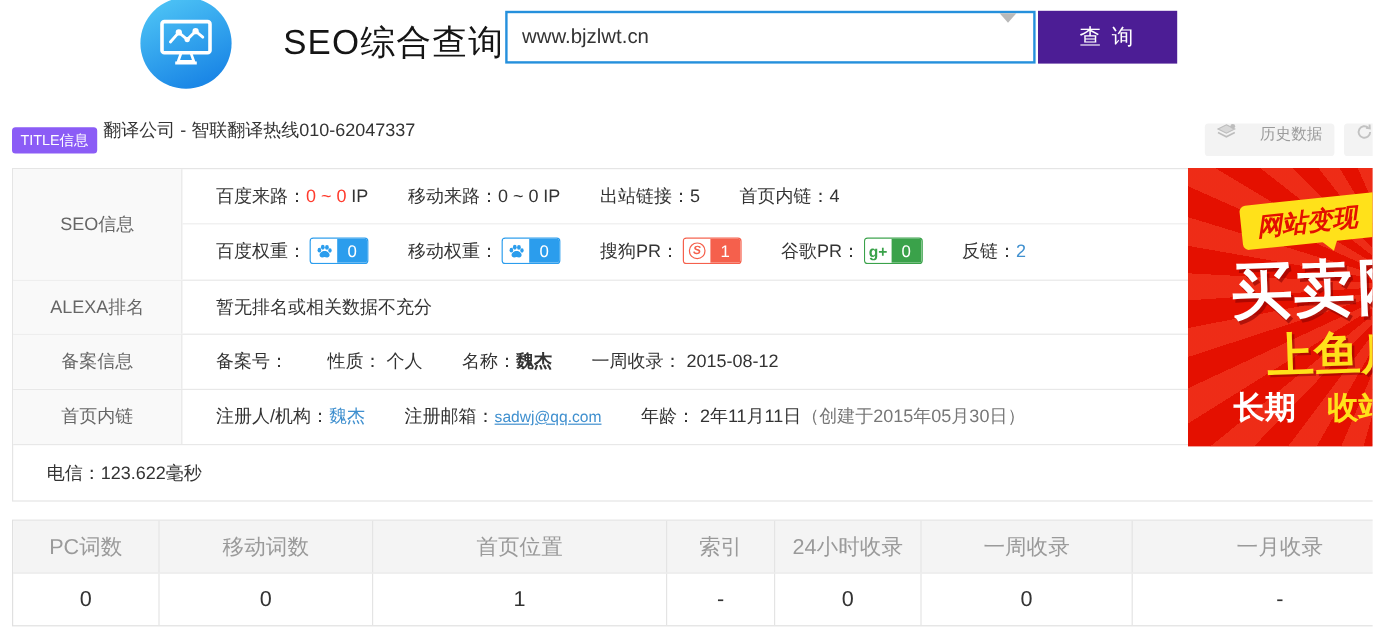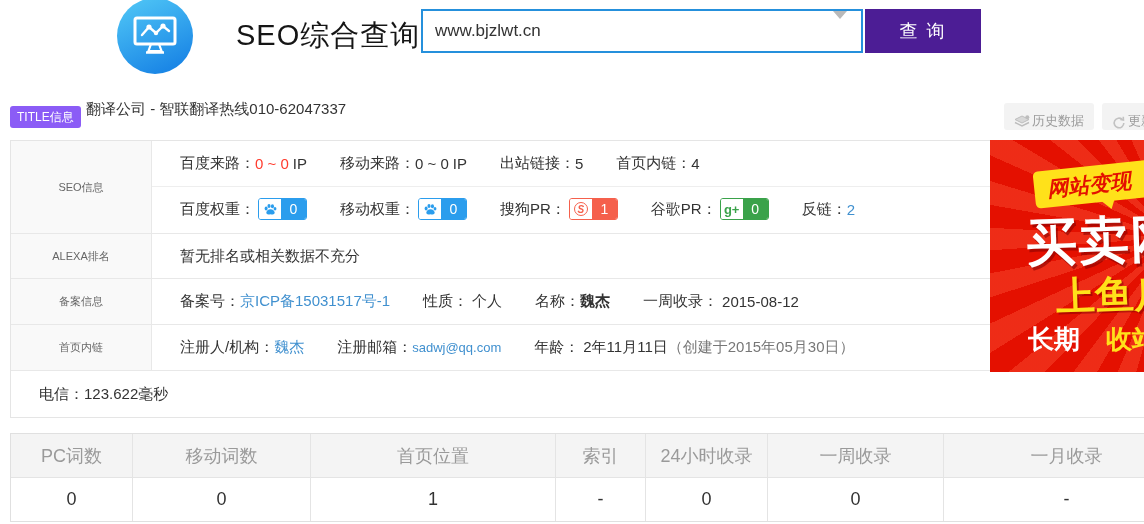--- a/index.html
+++ b/index.html
@@ -19,38 +19,38 @@
               border-top:8px solid #b9b9b9; margin-right:14px; cursor:pointer; }
   .query-btn { position:absolute; left:865px; top:9px; width:116px; height:44px; background:#4c1d95;
                border:none; color:#fff; font-size:18px; letter-spacing:2px; cursor:pointer; font-family:inherit; }
 
   
   .title-badge { position:absolute; left:10px; top:106px; height:22px; background:#8b5cf6; color:#fff;
                  font-size:12px; border-radius:3px; display:flex; align-items:center; padding:0 7px; }
   .page-heading { position:absolute; left:86px; top:98px; font-size:15px; color:#333; line-height:22px; }
   .tb-actions { position:absolute; left:1004px; top:103px; display:flex; gap:8px; white-space:nowrap; }
   .tb-btn { height:27px; background:#f3f3f3; border:none; border-radius:3px; color:#9b9b9b; font-size:13px;
-            display:inline-flex; align-items:flex-end; gap:2px; padding:0 10px; cursor:pointer; font-family:inherit; }
+            display:inline-flex; align-items:flex-start; gap:20px; padding:0 10px; cursor:pointer; font-family:inherit; }
 
   
   .info-table { position:absolute; left:10px; top:140px; width:1180px; border:1px solid #e5e5e5; background:#fff; }
   .irow { display:flex; }
   .irow + .irow { border-top:1px solid #e8e8e8; }
   .ilabel { flex:0 0 141px; background:#f9f9f9; border-right:1px solid #e8e8e8;
-            display:flex; align-items:center; justify-content:center; color:#666; font-size:11px; }
+            display:flex; align-items:center; justify-content:center; color:#666; font-size:15px; }
   .icontent { flex:1; display:flex; align-items:center; padding-left:28px; font-size:15px; color:#333; }
   .icontent.stack { flex-direction:column; align-items:stretch; padding:0; }
   .subrow { height:45px; display:flex; align-items:center; padding-left:28px; }
   .subrow + .subrow { border-top:1px solid #eeeeee; }
   .r-seo { height:92px; } .r-alexa { height:45px; } .r-icp { height:46px; }
   .r-domain { height:46px; } .r-speed { height:47px; }
   .kv { display:flex; align-items:center; margin-right:33px; white-space:nowrap; }
   .red { color:#ff3b2d; }
   .lnk { color:#4090cf; cursor:pointer; }
-  .email { font-size:13px; }
+  .email { font-size:13px; text-decoration:underline; }
   .bold { font-weight:bold; }
   .dim { color:#777; }
   .sp { margin-left:4px; }
 
   
   .badge { display:inline-flex; height:22px; border-radius:3px; overflow:hidden; margin-left:3px;
            cursor:pointer; border:1px solid; align-items:stretch; font-size:14px; }
   .badge .bicon { width:22px; background:#fff; display:flex; align-items:center; justify-content:center; }
   .badge .bval { width:25px; color:#fff; display:flex; align-items:center; justify-content:center; }
   .b-blue { border-color:#2b9ded; } .b-blue .bval { background:#2b9ded; }
@@ -216,21 +216,20 @@
       <div class="icontent">
         <span>暂无排名或相关数据不充分</span>
       </div>
     </div>
 
     <div class="irow r-icp">
       <div class="ilabel">备案信息</div>
       <div class="icontent">
         <span class="kv">
           <span>备案号：</span>
-          <span class="lnk">京ICP备15031517号-1</span>
         </span>
         <span class="kv">
           <span>性质：</span>
           <span class="sp">个人</span>
         </span>
         <span class="kv">
           <span>名称：</span>
           <span class="bold">魏杰</span>
         </span>
         <span class="kv">

